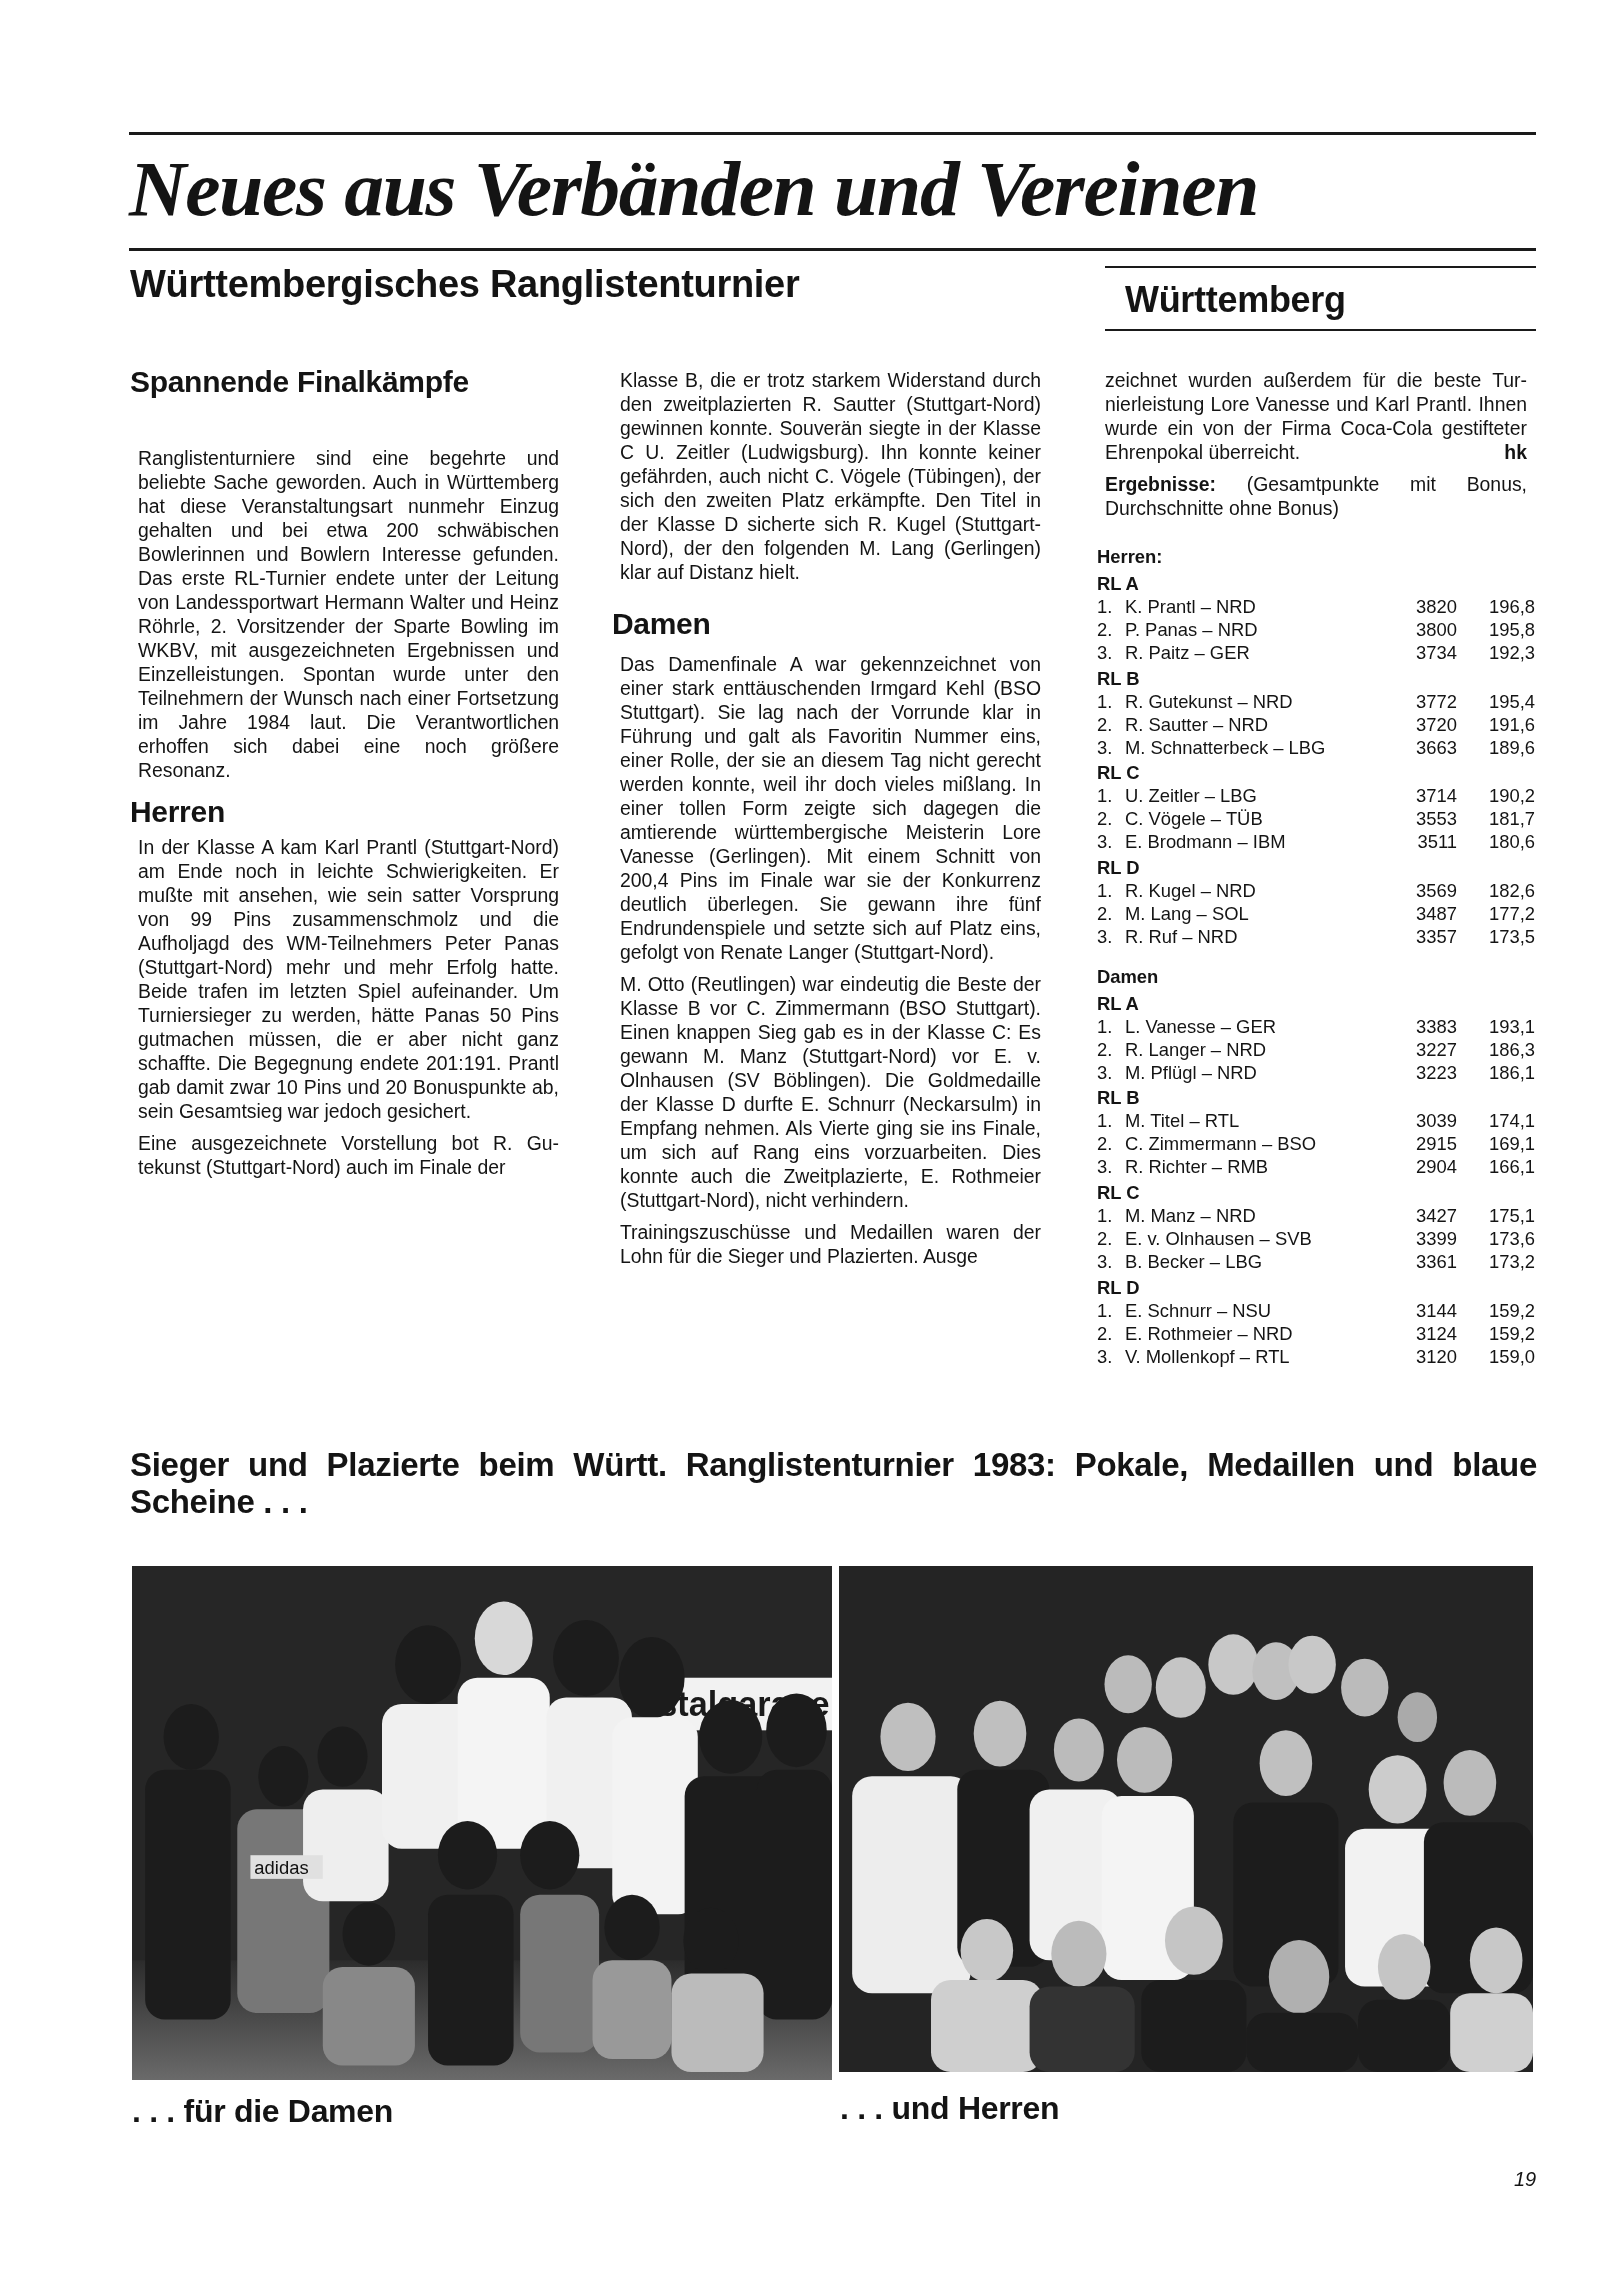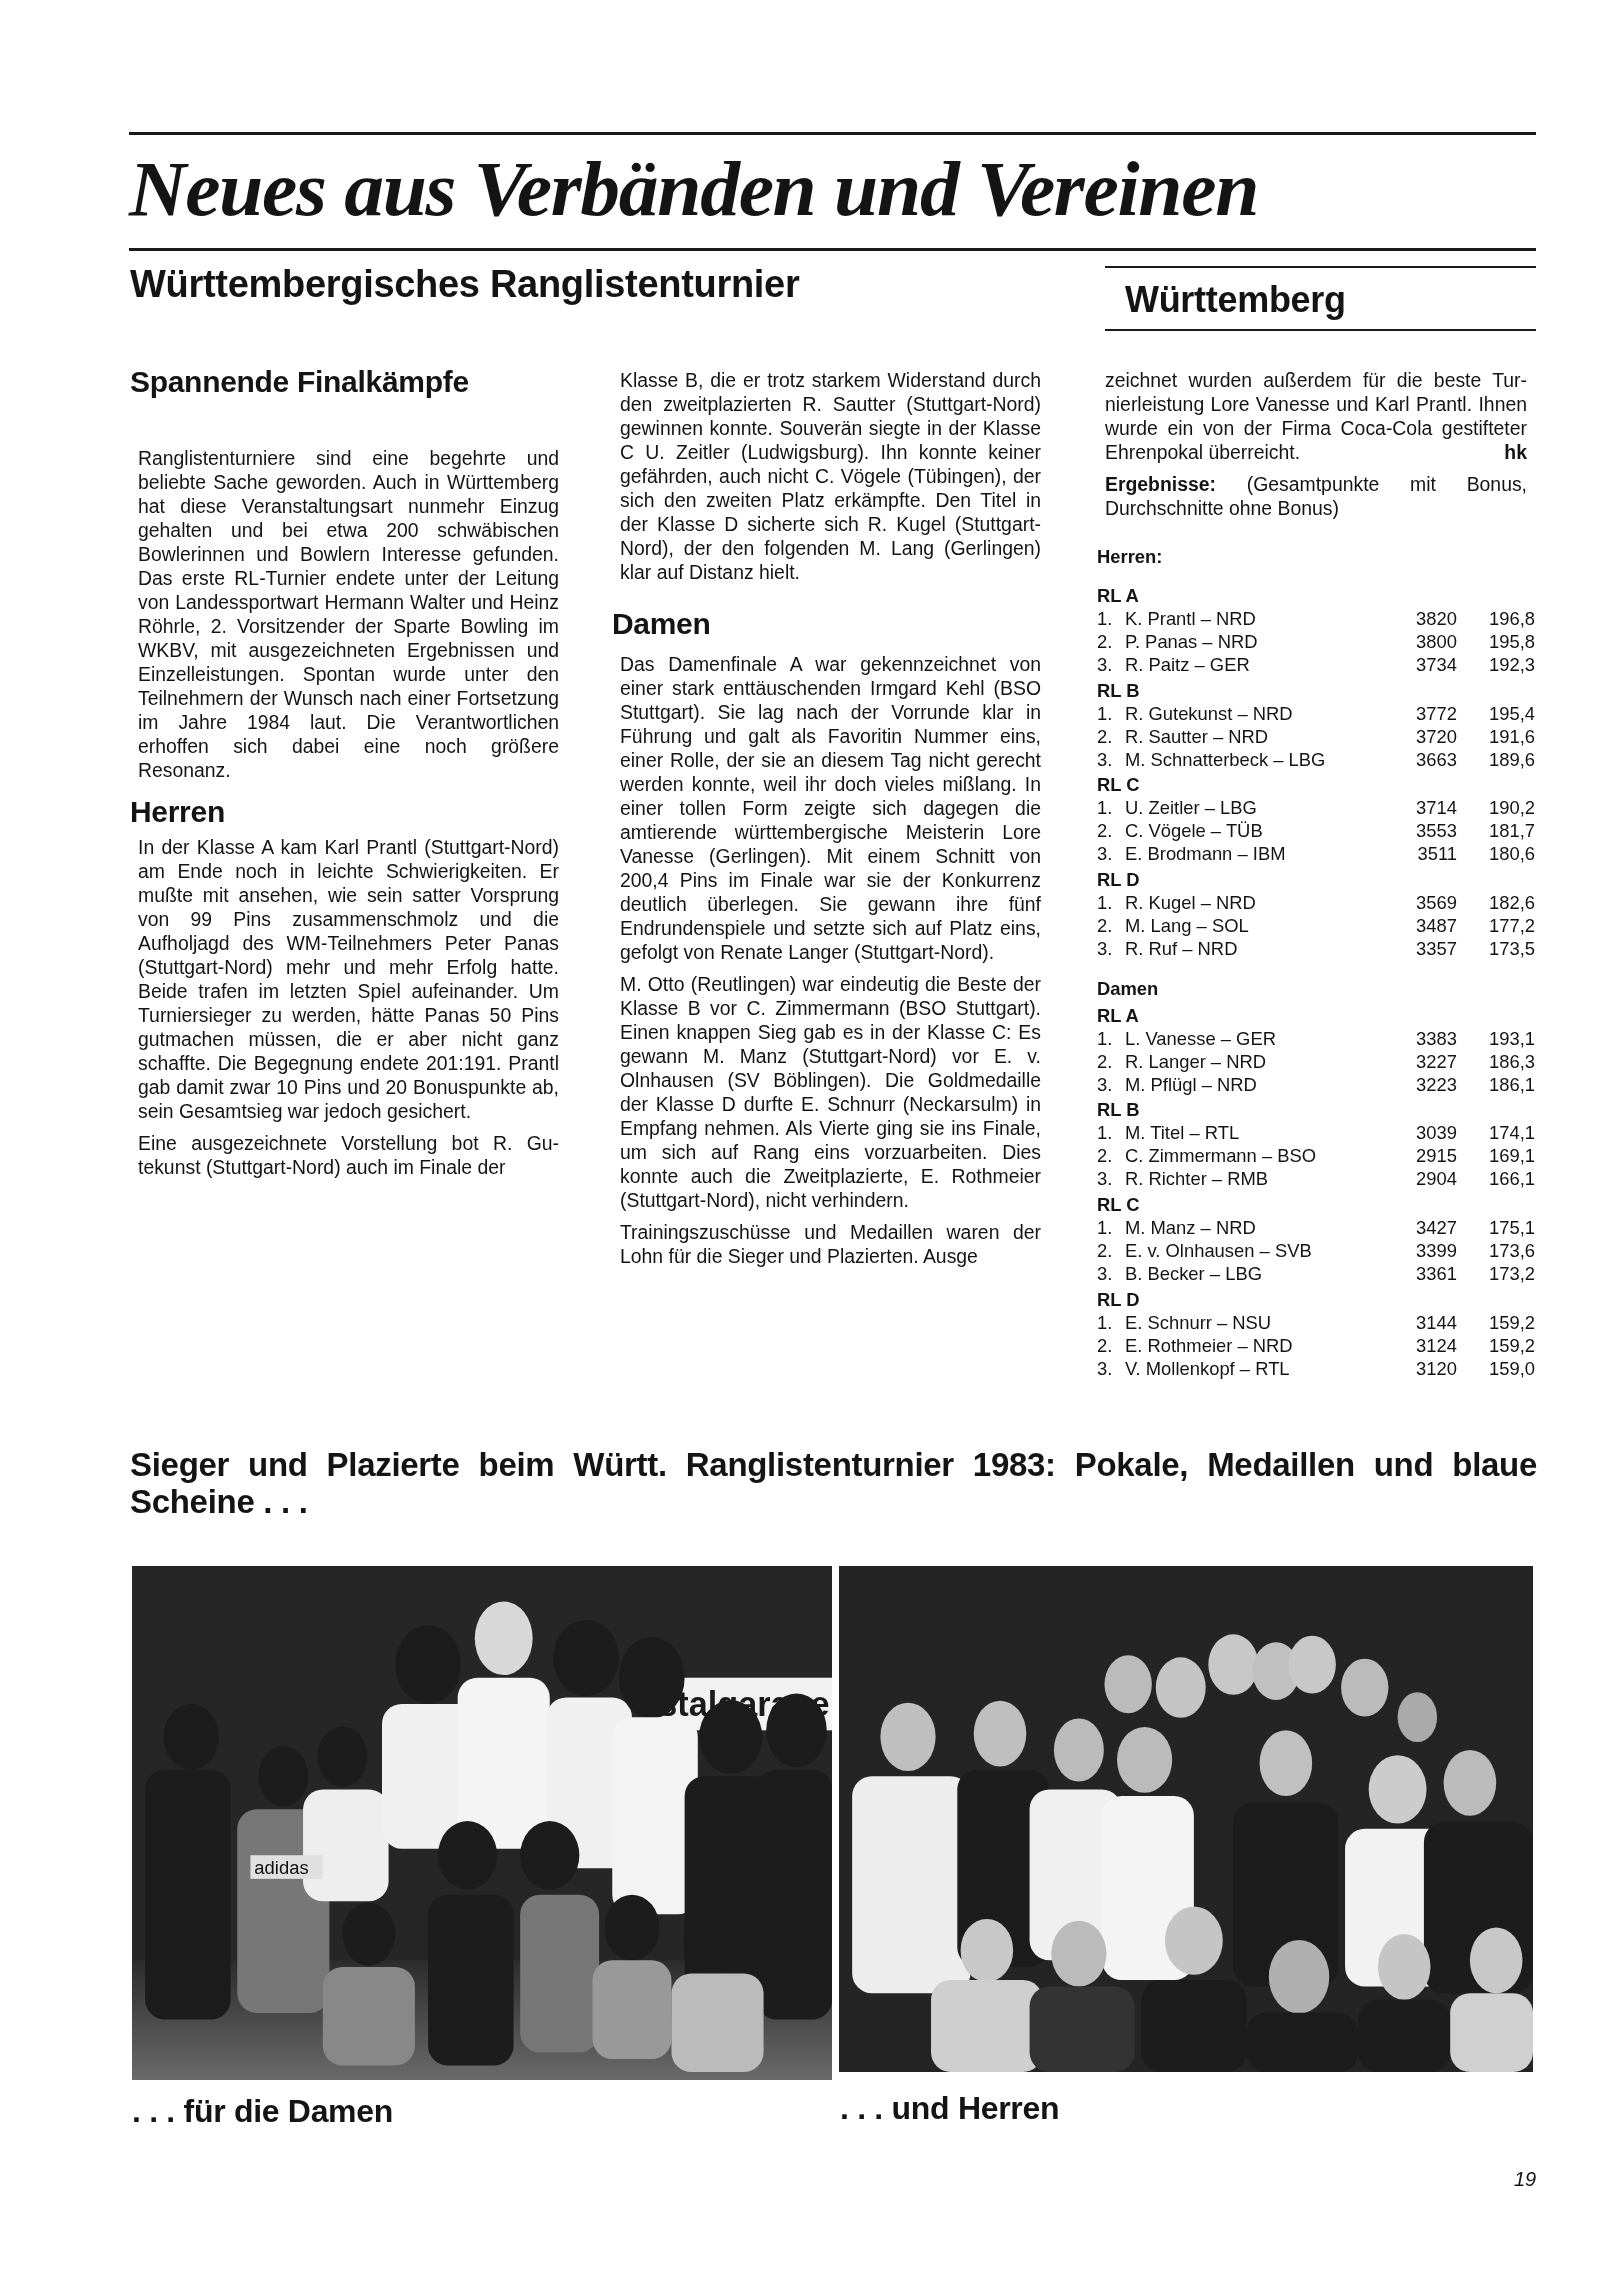--- a/index.html
+++ b/index.html
@@ -50,21 +50,21 @@
   <p>M. Otto (Reutlingen) war eindeutig die Beste der Klasse B vor C. Zimmermann (BSO Stutt­gart). Einen knappen Sieg gab es in der Klas­se C: Es gewann M. Manz (Stuttgart-Nord) vor E. v. Olnhausen (SV Böblingen). Die Goldmedaille der Klasse D durfte E. Schnurr (Neckarsulm) in Empfang nehmen. Als Vierte ging sie ins Finale, um sich auf Rang eins vorzuarbeiten. Dies konnte auch die Zweit­plazierte, E. Rothmeier (Stuttgart-Nord), nicht verhindern.</p>
   <p>Trainingszuschüsse und Medaillen waren der Lohn für die Sieger und Plazierten. Ausge­</p>
 </div>
 
 <div class="col" style="left:1097px;top:360px;width:438px;">
   <p><span>zeichnet wurden außerdem für die beste Tur­nierleistung Lore Vanesse und Karl Prantl. Ih­nen wurde ein von der Firma Coca-Cola ge­stifteter Ehrenpokal überreicht.</span> <b style="float:right;">hk</b></p>
   <p style="clear:both;"><b>Ergebnisse:</b> <span>(Gesamtpunkte mit Bonus, Durchschnitte ohne Bonus)</span></p>
 </div>
 
 <div class="results">
-  <div class="res-hdr" style="margin-bottom:16px;">Herren:</div>
+  <div class="res-hdr" style="margin-bottom:4px;">Herren:</div>
   <div id="herren-groups">
       <div class="res-hdr">RL A</div>
       <div class="res-row">
         <span class="rk">1.</span>
         <span class="nm">K. Prantl – NRD</span>
         <span class="pts">3820</span>
         <span class="avg">196,8</span>
       </div>
       <div class="res-row">
         <span class="rk">2.</span>

